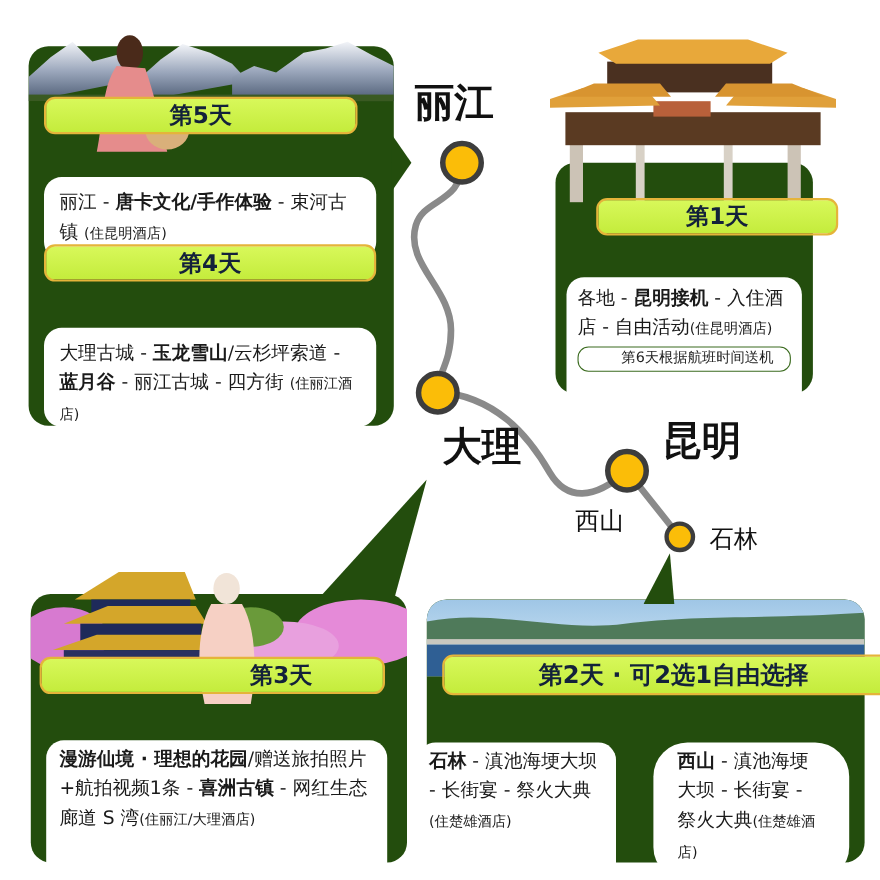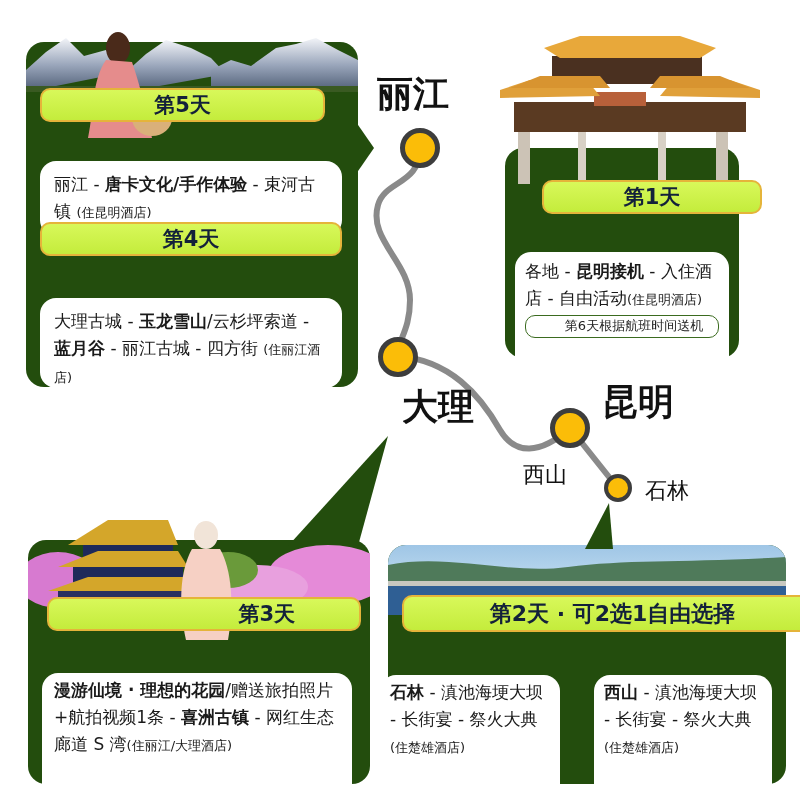--- a/index.html
+++ b/index.html
@@ -138,21 +138,21 @@
   <polygon points="30,52 70,36 150,36 160,52" fill="#d4a62a"></polygon>
   <rect x="45" y="52" width="110" height="18" fill="#1e2a5a"></rect>
   <polygon points="20,76 60,62 160,62 170,76" fill="#d4a62a"></polygon>
   <rect x="30" y="76" width="140" height="19" fill="#2a3060"></rect>
 </svg>
 
 <svg class="abs" style="left:172px;top:515px" width="70" height="135">
   <ellipse cx="34" cy="20" rx="12" ry="14" fill="#f1e4d8"></ellipse>
   <path d="M20 34 C 8 55, 6 90, 14 125 L 56 125 C 62 90, 60 55, 48 34 Z" fill="#f6d0c4"></path>
 </svg>
-<div class="tab" style="left:47px;top:597px;width:314px;justify-content:flex-end;padding-right:64px;padding-left:36px;">第3天</div>
+<div class="tab" style="left:36px;top:597px;width:314px;justify-content:flex-end;padding-right:64px;padding-left:36px;">第3天</div>
 <div class="card" style="left:42px;top:645px;width:310px;height:128px;padding:4px 12px;line-height:27px;">
   <b>漫游仙境 · 理想的花园</b><span>/赠送旅拍照片+航拍视频1条 - </span><b>喜洲古镇</b><span> - 网红生态廊道 S 湾</span><span class="small">(住丽江/大理酒店)</span>
 </div>
 
 <div class="panel" style="left:388px;top:545px;width:398px;height:239px;overflow:hidden;">
   <svg width="398" height="70" style="position:absolute;left:0;top:0;">
     <defs>
       <linearGradient id="sky" x1="0" y1="0" x2="0" y2="1">
         <stop offset="0" stop-color="#9fc6e6"></stop>
         <stop offset="1" stop-color="#d9ebf7"></stop>
@@ -164,15 +164,15 @@
     <rect y="41" width="398" height="29" fill="#2f5f94"></rect>
   </svg>
 </div>
 <svg class="abs" style="left:585px;top:503px" width="40" height="46">
   <polygon points="24,0 0,46 28,46" fill="#234d0d"></polygon>
 </svg>
 <div class="tab" style="left:402px;top:595px;width:421px;height:37px;font-size:22px;">第2天 · 可2选1自由选择</div>
 <div class="card" style="left:380px;top:647px;width:180px;height:126px;padding:4px 10px;line-height:27px;">
   <b>石林</b><span> - 滇池海埂大坝 - 长街宴 - 祭火大典</span><span class="small">(住楚雄酒店)</span>
 </div>
-<div class="card" style="left:594px;top:647px;width:178px;height:126px;padding:4px 10px;line-height:27px;">
+<div class="card" style="left:594px;top:647px;width:178px;height:126px;padding:4px 22px;line-height:27px;border-radius:31px;">
   <b>西山</b><span> - 滇池海埂大坝 - 长街宴 - 祭火大典</span><span class="small">(住楚雄酒店)</span>
 </div>
 
 </body></html>

